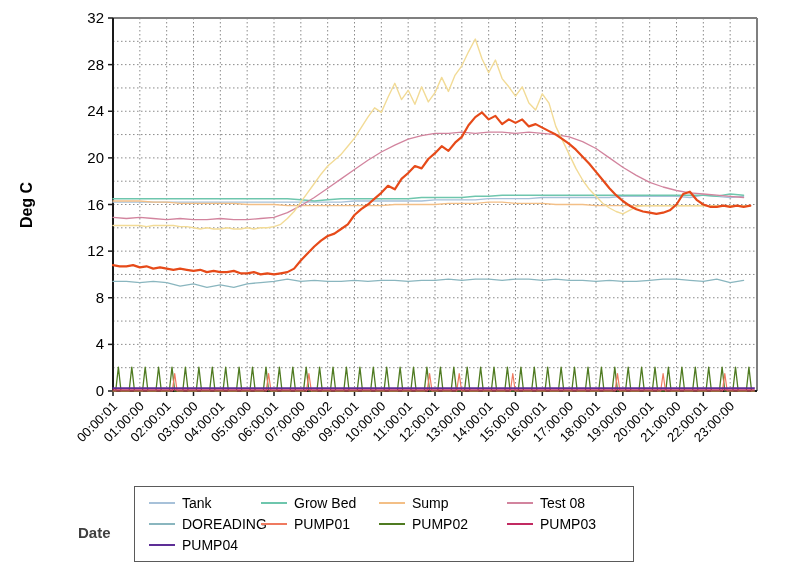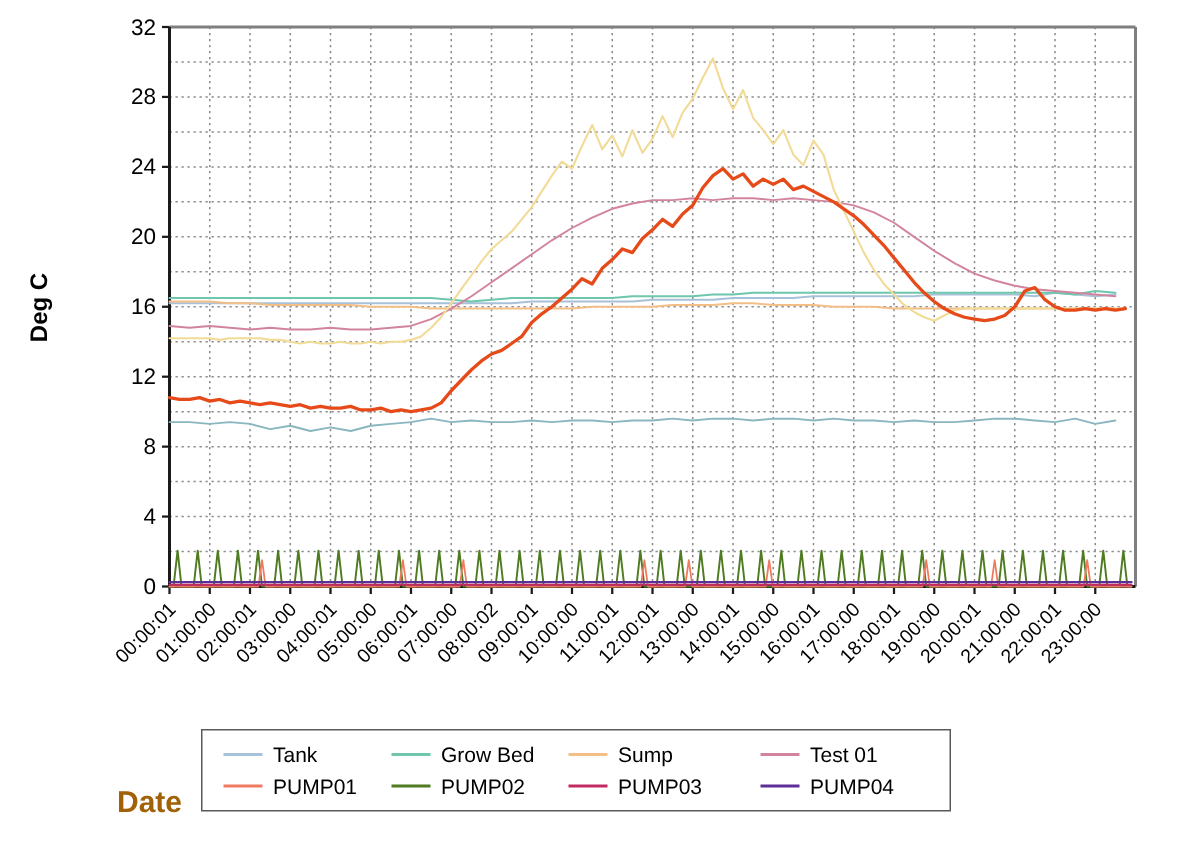--- a/index.html
+++ b/index.html
@@ -1,21 +1,21 @@
 <!DOCTYPE html>
 <html><head>
 <meta charset="utf-8">
 <style>
   html,body{margin:0;padding:0;background:#fff;}
   .page{position:relative;width:800px;height:565px;background:#fff;overflow:hidden;
         font-family:"Liberation Sans",sans-serif;}
   #plot{position:absolute;left:0;top:0;}
   .y-title{position:absolute;left:27px;top:205px;transform:translate(-50%,-50%) rotate(-90deg);
            font-size:16px;font-weight:bold;color:#000;white-space:nowrap;}
-  .x-title{position:absolute;left:78px;top:524px;font-size:20px;font-weight:bold;color:#a16207;}
+  .x-title{position:absolute;left:78px;top:524px;font-size:15px;font-weight:bold;color:#404040;}
   .legend{position:absolute;left:134px;top:486px;width:480px;border:1px solid #5a5a5a;
           background:#fff;padding:7px 4px 7px 14px;display:grid;
           grid-template-columns:112px 118px 128px 1fr;row-gap:3px;text-align:right;}
   .legend-item{display:flex;align-items:center;gap:7px;font-size:14px;color:#000;line-height:18px;}
   .legend-swatch{width:26px;height:0;border-top-style:solid;border-top-width:2px;flex:0 0 26px;}
 </style>
 </head>
 <body>
 
 <div class="page">
@@ -150,21 +150,25 @@
       <div class="legend-item">
         <span class="legend-swatch" style="border-top-color: rgb(110, 198, 173);"></span>
         <span>Grow Bed</span>
       </div>
       <div class="legend-item">
         <span class="legend-swatch" style="border-top-color: rgb(243, 191, 134);"></span>
         <span>Sump</span>
       </div>
       <div class="legend-item">
         <span class="legend-swatch" style="border-top-color: rgb(210, 132, 158);"></span>
-        <span>Test 01</span>
+        <span>Test 08</span>
+      </div>
+      <div class="legend-item">
+        <span class="legend-swatch" style="border-top-color: rgb(138, 182, 191);"></span>
+        <span>DOREADING</span>
       </div>
       <div class="legend-item">
         <span class="legend-swatch" style="border-top-color: rgb(239, 122, 96);"></span>
         <span>PUMP01</span>
       </div>
       <div class="legend-item">
         <span class="legend-swatch" style="border-top-color: rgb(79, 123, 33);"></span>
         <span>PUMP02</span>
       </div>
       <div class="legend-item">

